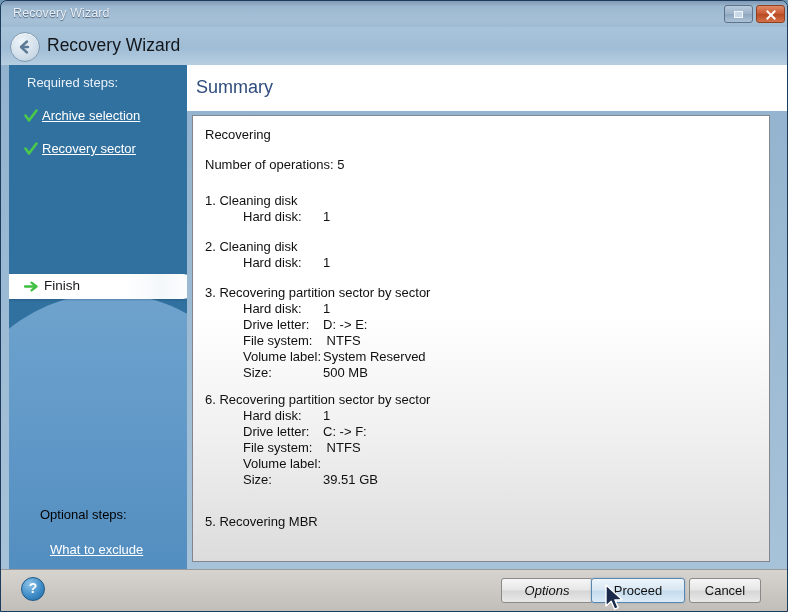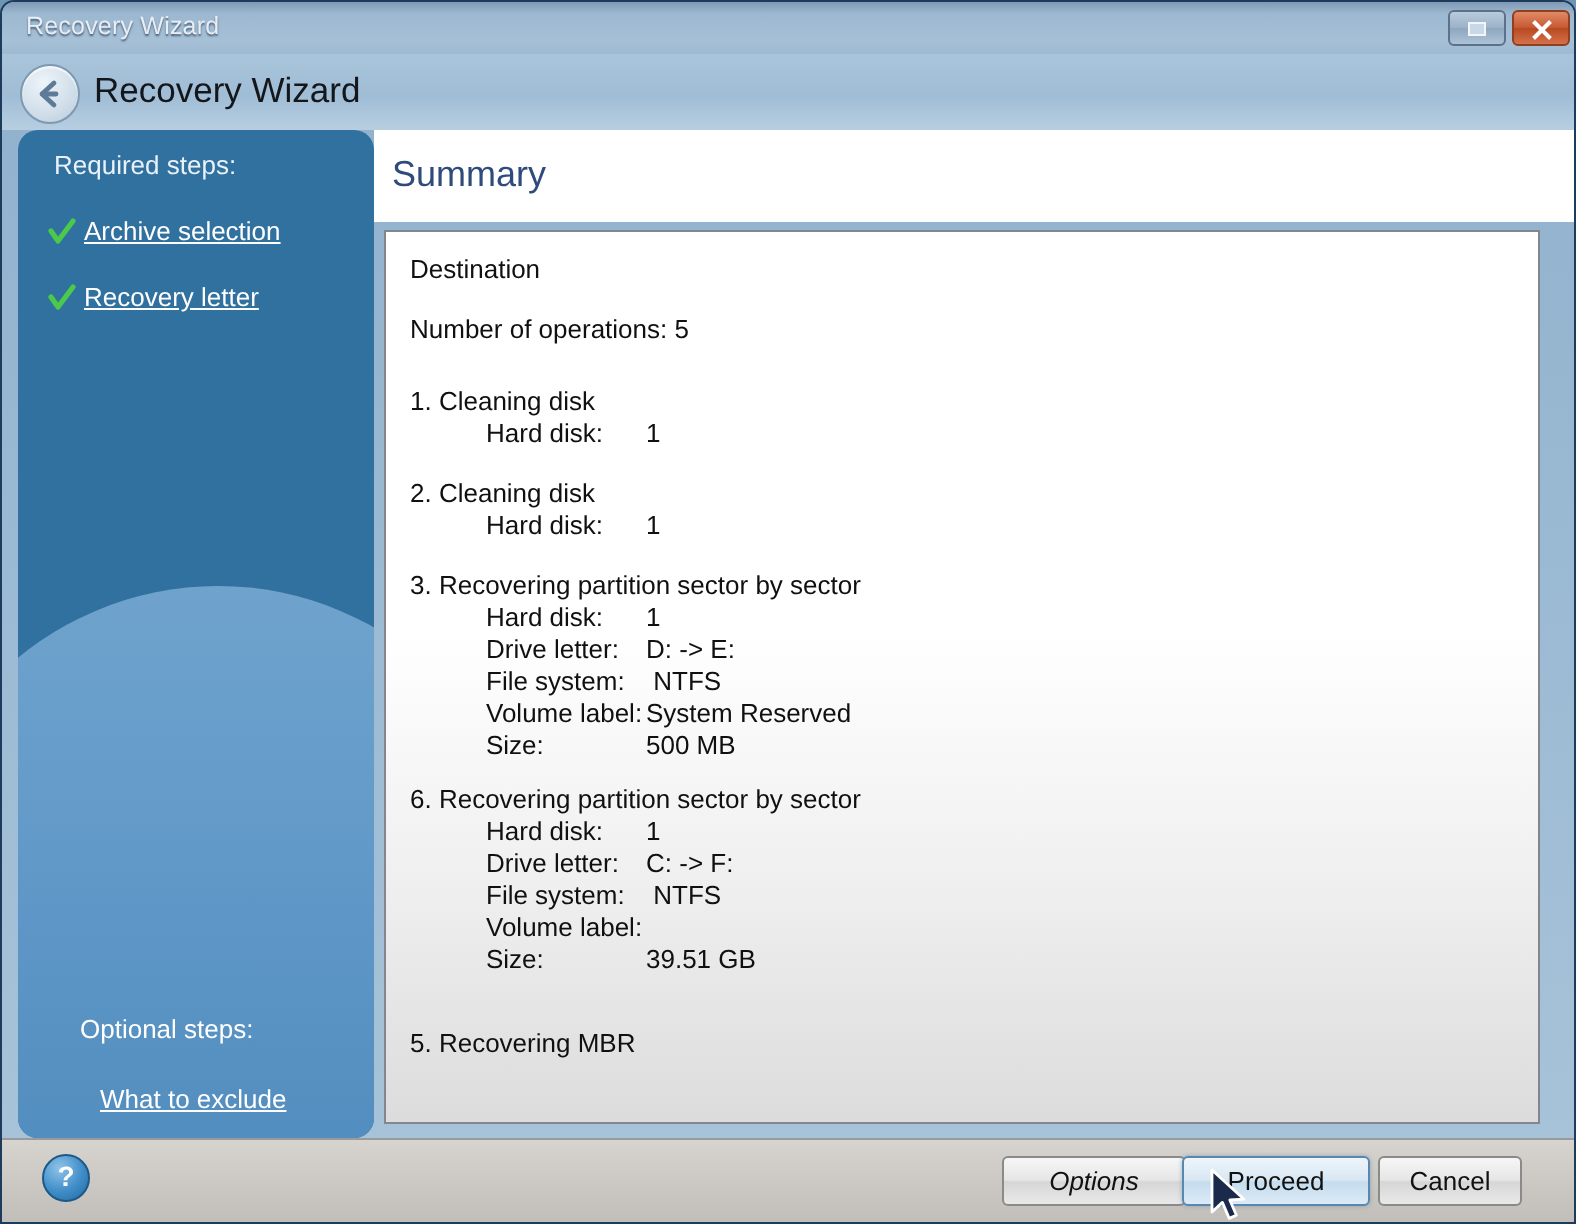--- a/index.html
+++ b/index.html
@@ -105,21 +105,20 @@
     white-space: nowrap;
   }
 
   
   #sidebar {
     position: absolute;
     left: 8px; top: 64px;
     width: 178px; height: 504px;
     background: #31719f;
     overflow: hidden;
-    border-radius: 10px;
   }
   #sidebar-wave {
     position: absolute;
     left: -60px; top: 228px;
     width: 320px; height: 430px;
     background: linear-gradient(to bottom, #6fa3cd 0%, #5e97c7 38%, #4f8bbd 72%, #4786ba 100%);
     border-radius: 50% 50% 0 0 / 38% 38% 0 0;
   }
   #sidebar-inner { position: absolute; left: 0; top: 0; width: 178px; height: 504px; }
 
@@ -164,21 +163,21 @@
     font-size: 13.5px;
     color: #15191d;
     text-decoration: none;
     white-space: nowrap;
   }
 
   #optional-label {
     position: absolute;
     left: 31px; top: 442px;
     font-size: 13px;
-    color: #ffffff;
+    color: #000000;
     white-space: nowrap;
   }
   #optional-link {
     position: absolute;
     left: 41px; top: 477px;
     font-size: 13px;
     color: #ffffff;
     text-decoration: underline;
     white-space: nowrap;
     cursor: pointer;
@@ -306,37 +305,44 @@
         <svg class="check" viewBox="0 0 14 14">
           <path d="M1.5 6.5 L5 11.5 L12.5 1.5" fill="none" stroke="#4ac94a" stroke-width="2.6" stroke-linecap="round" stroke-linejoin="round"></path>
         </svg>
         <span class="step-label">Archive selection</span>
       </div>
 
       <div class="step" style="top:73px">
         <svg class="check" viewBox="0 0 14 14">
           <path d="M1.5 6.5 L5 11.5 L12.5 1.5" fill="none" stroke="#4ac94a" stroke-width="2.6" stroke-linecap="round" stroke-linejoin="round"></path>
         </svg>
-        <span class="step-label">Recovery letter </span>
+        <span class="step-label">Recovery sector </span>
       </div>
 
 
 
+      <div id="step-finish">
+        <svg class="arrow" width="14" height="13" viewBox="0 0 14 13">
+          <path d="M1 6.5 L10 6.5" fill="none" stroke="#3fbf3f" stroke-width="2.3" stroke-linecap="round"></path>
+          <path d="M7.5 2.6 L12.5 6.5 L7.5 10.4" fill="none" stroke="#3fbf3f" stroke-width="2.3" stroke-linecap="round" stroke-linejoin="round"></path>
+        </svg>
+        <span class="step-label">Finish</span>
+      </div>
 
       <div id="optional-label">Optional steps:</div>
       <div id="optional-link">What to exclude</div>
     </div>
   </div>
 
   <div id="content-head">
     <div id="page-title">Summary</div>
   </div>
 
   <div id="content-panel">
-    <div class="op-text op-heading" style="top:11px">Destination</div>
+    <div class="op-text op-heading" style="top:11px">Recovering</div>
     <div class="op-text op-heading" style="top:41px">Number of operations: 5</div>
 
     <div class="op-text op-heading" style="top:77px">1. Cleaning disk</div>
     <div class="op-text op-field-label" style="top:93px">Hard disk:</div>
     <div class="op-text op-field-value" style="top:93px">1</div>
 
     <div class="op-text op-heading" style="top:123px">2. Cleaning disk</div>
     <div class="op-text op-field-label" style="top:139px">Hard disk:</div>
     <div class="op-text op-field-value" style="top:139px">1</div>
 

